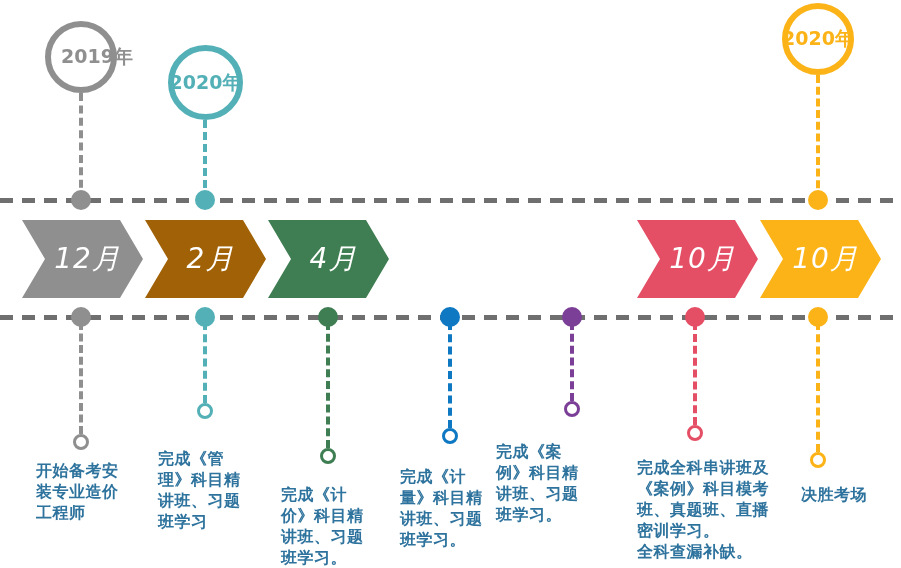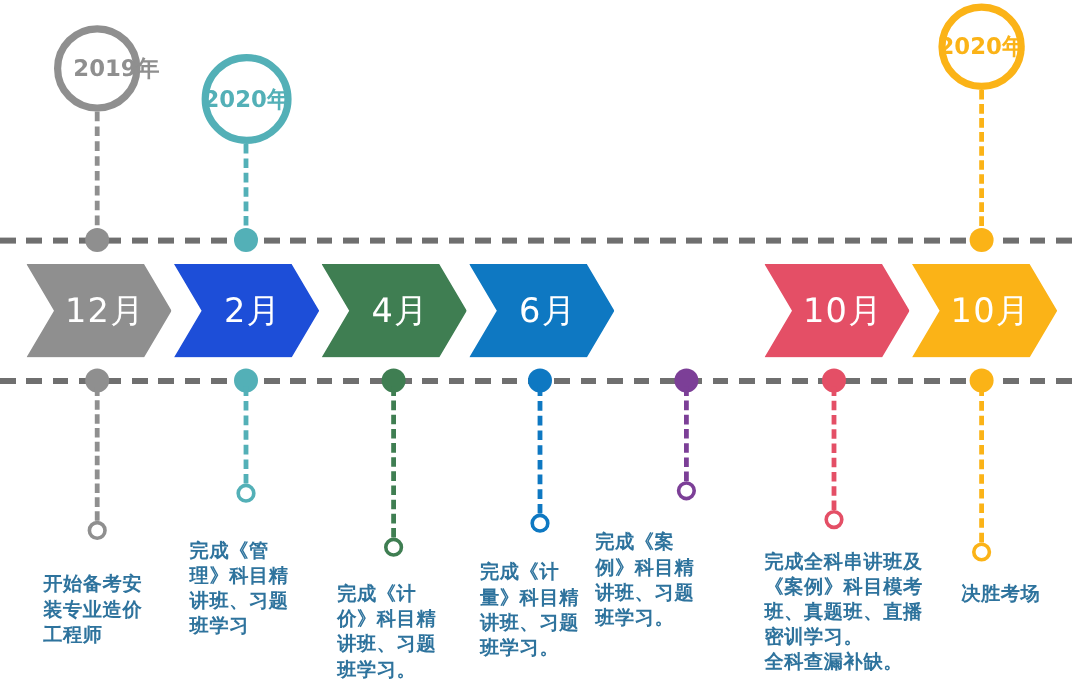--- a/index.html
+++ b/index.html
@@ -28,20 +28,21 @@
   
   .chevron {
     position: absolute;
     top: 220px;
     width: 121px;
     height: 78px;
     clip-path: polygon(0 0, calc(100% - 23px) 0, 100% 50%, calc(100% - 23px) 100%, 0 100%, 23px 50%);
     display: flex;
     align-items: center;
     justify-content: center;
+    font-style: italic;
   }
   .chevron .month {
     color: #ffffff;
     font-size: 28px;
     letter-spacing: 1px;
     padding-left: 10px;
   }
 
   
   .year-circle {
@@ -112,28 +113,25 @@
 
   <div class="year-circle" style="left: 782px; top: 3px; width: 72px; height: 72px; border-width: 6px; border-color: rgb(251, 179, 23);">
     <span class="year-label" style="color: rgb(251, 179, 23);">2020年</span>
   </div>
   <div class="vline" style="left: 816px; top: 75px; height: 125px; color: rgb(251, 179, 23);"></div>
   <div class="dot" style="left: 808px; top: 190px; background-color: rgb(251, 179, 23);"></div>
 
   <div class="chevron" style="left: 22px; background-color: rgb(143, 143, 143);">
     <span class="month">12月</span>
   </div>
-  <div class="chevron" style="left: 145px; background-color: #1d4ed8; align-items: center;">
+  <div class="chevron" style="left: 145px; background-color: #a16207; align-items: center;">
     <span class="month">2月</span>
   </div>
   <div class="chevron" style="left: 268px; background-color: rgb(63, 126, 82);">
     <span class="month">4月</span>
-  </div>
-  <div class="chevron" style="left: 391px; background-color: rgb(14, 120, 194);">
-    <span class="month">6月</span>
   </div>
   <div class="chevron" style="left: 637px; background-color: rgb(228, 79, 102);">
     <span class="month">10月</span>
   </div>
   <div class="chevron" style="left: 760px; background-color: rgb(251, 179, 23);">
     <span class="month">10月</span>
   </div>
 
   <div class="dot" style="left: 71px; top: 307px; background-color: rgb(143, 143, 143);"></div>
   <div class="dot" style="left: 195px; top: 307px; background-color: rgb(83, 176, 183);"></div>
@@ -152,21 +150,21 @@
   <div class="vline" style="left: 816px; top: 322px; height: 130px; color: rgb(251, 179, 23);"></div>
 
   <div class="ring" style="left: 73px; top: 434px; color: rgb(143, 143, 143);"></div>
   <div class="ring" style="left: 197px; top: 403px; color: rgb(83, 176, 183);"></div>
   <div class="ring" style="left: 320px; top: 448px; color: rgb(63, 126, 82);"></div>
   <div class="ring" style="left: 442px; top: 428px; color: rgb(14, 120, 194);"></div>
   <div class="ring" style="left: 564px; top: 401px; color: rgb(124, 63, 151);"></div>
   <div class="ring" style="left: 687px; top: 425px; color: rgb(228, 79, 102);"></div>
   <div class="ring" style="left: 810px; top: 452px; color: rgb(251, 179, 23);"></div>
 
-  <div class="note" style="left: 36px; top: 460px; width: 122px; color: rgb(46, 115, 157); margin-top: 16px;">开始备考安
+  <div class="note" style="left: 36px; top: 460px; width: 122px; color: rgb(46, 115, 157);">开始备考安
 装专业造价
 工程师</div>
   <div class="note" style="left: 158px; top: 448px; width: 116px; color: rgb(46, 115, 157);">完成《管
 理》科目精
 讲班、习题
 班学习</div>
   <div class="note" style="left: 281px; top: 484px; width: 116px; color: rgb(46, 115, 157);">完成《计
 价》科目精
 讲班、习题
 班学习。</div>

